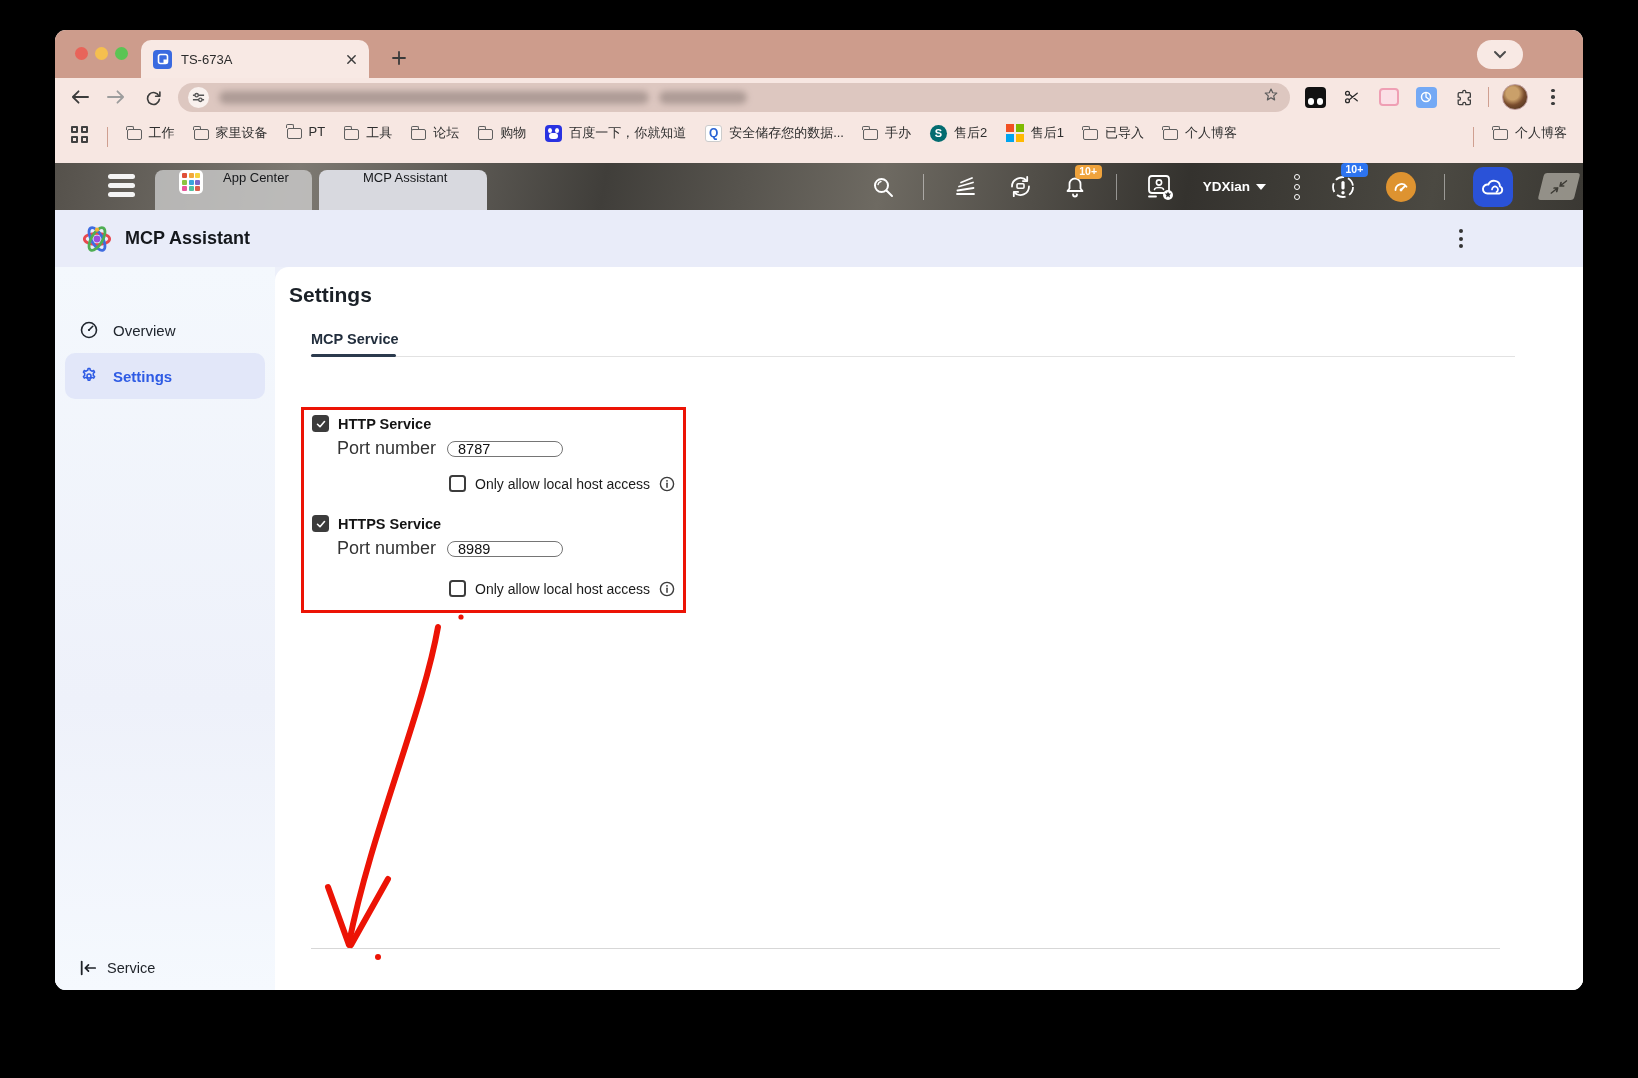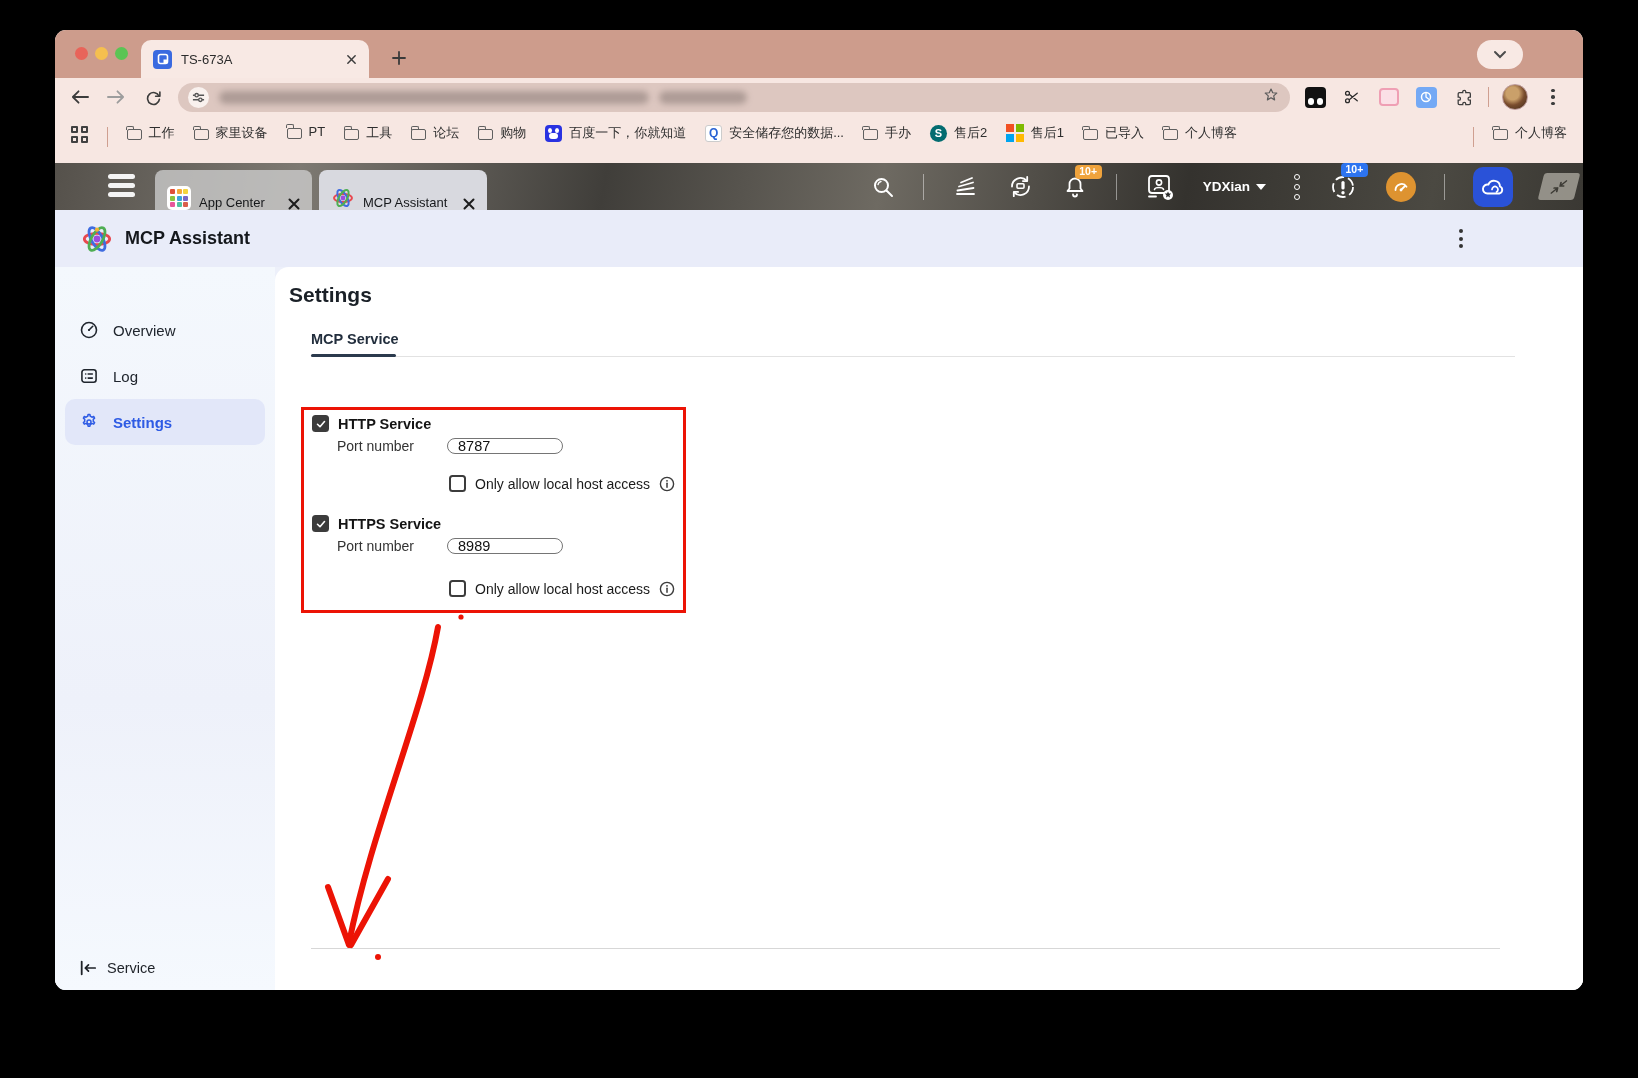--- a/index.html
+++ b/index.html
@@ -47,21 +47,21 @@
   .baidu .a{width:4px;height:5px;left:3px;top:3px} .baidu .b{width:4px;height:5px;right:3px;top:3px} .baidu .c{width:9px;height:6px;left:4px;bottom:2.5px;border-radius:3px}
   .qnapic { width:17px; height:17px; background:#fff; border:1px solid #ccc; border-radius:3px; color:#2a63d4; font-size:12px; font-weight:bold; display:flex; align-items:center; justify-content:center; flex:none; }
   .spic { width:17px; height:17px; background:#036c70; border-radius:50%; color:#fff; font-size:11px; font-weight:bold; display:flex; align-items:center; justify-content:center; flex:none; }
   .msic { display:grid; grid-template-columns:8px 8px; grid-template-rows:8px 8px; gap:1.5px; flex:none; }
   .msic i:nth-child(1){background:#f25022}.msic i:nth-child(2){background:#7fba00}.msic i:nth-child(3){background:#00a4ef}.msic i:nth-child(4){background:#ffb900}
 
   
   .qnapbar { position:relative; height:47px; background:linear-gradient(100deg,#55514b 0%,#7d7972 16%,#403e3a 36%,#6e6a62 54%,#34322e 74%,#4b4942 90%,#3a3833 100%); }
   .burger { position:absolute; left:53px; top:11px; display:flex; flex-direction:column; gap:4.5px; }
   .burger i { width:27px; height:4.5px; background:#f4f4f4; border-radius:3px; }
-  .qtab { position:absolute; bottom:0; height:40px; border-radius:8px 8px 0 0; display:flex; align-items:flex-end; gap:8px; padding:0 12px; font-size:13px; color:#16181b; }
+  .qtab { position:absolute; bottom:0; height:40px; border-radius:8px 8px 0 0; display:flex; align-items:flex-start; gap:20px; padding:0 24px; font-size:13px; color:#16181b; }
   .qtab.appcenter { left:100px; width:157px; background:rgba(205,205,205,.78); }
   .qtab.mcp { left:264px; width:168px; background:#d8d9df; }
   .qicon { width:24px; height:24px; border-radius:5px; background:#fff; flex:none; display:grid; grid-template-columns:5px 5px 5px; grid-template-rows:5px 5px 5px; gap:1.5px; padding:3px; }
   .qicon i { border-radius:1px; }
   .qtab-label { flex:1; white-space:nowrap; }
   .qright { position:absolute; right:6px; top:0; height:47px; display:flex; align-items:center; gap:28px; }
   .qdiv { width:1px; height:26px; background:rgba(255,255,255,.45); }
   .qic { position:relative; display:flex; align-items:center; justify-content:center; }
   .badge { position:absolute; top:-9px; left:13px; font-size:10.5px; font-weight:bold; color:#fff; padding:1.5px 4.5px; border-radius:4px; line-height:1.1; }
   .badge.orange { background:#f0a33c; }
@@ -93,21 +93,21 @@
   .svc-tab { position:absolute; left:36px; top:64px; font-size:14.5px; font-weight:bold; color:#222e3d; }
   .tab-underline { position:absolute; left:36px; top:87px; width:85px; height:3px; background:#2b3a4d; border-radius:2px; z-index:2; }
   .tab-rule { position:absolute; left:36px; right:68px; top:89px; height:1px; background:#e2e2e2; }
   .desc { position:absolute; left:36px; top:120px; font-size:13.5px; color:#1e1e1e; }
   .ann-box { position:absolute; left:26px; top:140px; width:385px; height:206px; border:3px solid #ec1305; z-index:5; pointer-events:none; }
   .cb { width:17px; height:17px; border-radius:3.5px; flex:none; }
   .cb.on { background:#3c3c3c; display:flex; align-items:center; justify-content:center; }
   .cb.off { background:#fff; border:2px solid #3c3c3c; }
   .svc-head { position:absolute; display:flex; align-items:center; gap:9px; font-size:14.5px; font-weight:bold; color:#141414; }
   .port-row { position:absolute; display:flex; align-items:center; }
-  .port-label { width:110px; font-size:14px; color:#333; }
+  .port-label { width:110px; font-size:18px; color:#333; }
   .port-input { width:116px; height:16px; border:1.5px solid #757575; border-radius:8px; padding:0 10px; font-size:14.5px; color:#111; font-family:"Liberation Sans","DejaVu Sans",sans-serif; background:#fff; }
   .local-row { position:absolute; display:flex; align-items:center; gap:9px; font-size:14px; color:#1b1b1b; }
   .btm-rule { position:absolute; left:36px; top:681px; width:1189px; height:1px; background:#d7d7d7; }
   .btn { position:absolute; top:691px; height:30px; border-radius:6px; background:#fff; font-size:14px; display:flex; align-items:center; justify-content:center; font-family:"Liberation Sans","DejaVu Sans",sans-serif;margin-top:32px; }
   .btn.apply { left:28px; width:76px; border:1px solid #c8c8c8; color:#adadad; font-weight:bold; }
   .btn.cancel { left:112px; width:83px; border:1.5px solid #2f333a; color:#14171c; font-weight:bold; }
   .arrow-overlay { position:absolute; left:0; top:0; width:100%; height:100%; z-index:6; pointer-events:none; }
 </style>
 </head>
 <body>
@@ -431,27 +431,20 @@
     <div class="appbody">
       <div class="sidebar">
         <div class="sbitem">
           <svg width="20" height="20" viewBox="0 0 24 24">
               <circle cx="12" cy="12" r="9" fill="none" stroke="currentColor" stroke-width="1.9"></circle>
               <path d="M12 12l4.5-4.5" stroke="currentColor" stroke-width="1.9" stroke-linecap="round"></path>
               <circle cx="12" cy="12" r="1.3" fill="currentColor"></circle>
             </svg>
           <span>Overview</span>
         </div>
-        <div class="sbitem">
-          <svg width="20" height="20" viewBox="0 0 24 24">
-              <rect x="3.5" y="4.5" width="17" height="15" rx="3" fill="none" stroke="currentColor" stroke-width="1.9"></rect>
-              <path d="M8 9.5h.1M11 9.5h5M8 14.5h.1M11 14.5h5" stroke="currentColor" stroke-width="1.9" stroke-linecap="round"></path>
-            </svg>
-          <span>Log</span>
-        </div>
         <div class="sbitem active">
           <svg width="20" height="20" viewBox="0 0 24 24">
               <path d="M10.9 3h2.2l.4 2.1a7 7 0 0 1 2.1 1.2l2-.9 1.1 1.9-1.6 1.5a7 7 0 0 1 0 2.4l1.6 1.5-1.1 1.9-2-.9a7 7 0 0 1-2.1 1.2l-.4 2.1h-2.2l-.4-2.1a7 7 0 0 1-2.1-1.2l-2 .9-1.1-1.9 1.6-1.5a7 7 0 0 1 0-2.4L5.3 7.3l1.1-1.9 2 .9a7 7 0 0 1 2.1-1.2z" fill="none" stroke="currentColor" stroke-width="1.8" stroke-linejoin="round"></path>
               <circle cx="12" cy="12" r="2.4" fill="none" stroke="currentColor" stroke-width="1.8"></circle>
             </svg>
           <span>Settings</span>
         </div>
         <div class="collapse">
           <svg width="18" height="16" viewBox="0 0 20 16">
               <path d="M3 1v14" stroke="#1e2228" stroke-width="2" stroke-linecap="round"></path>

